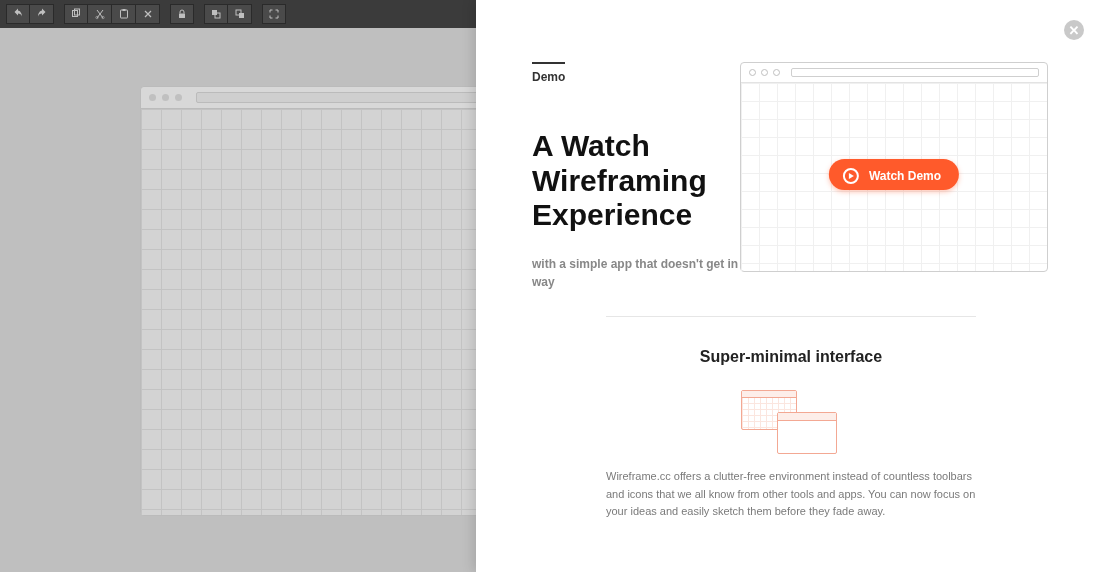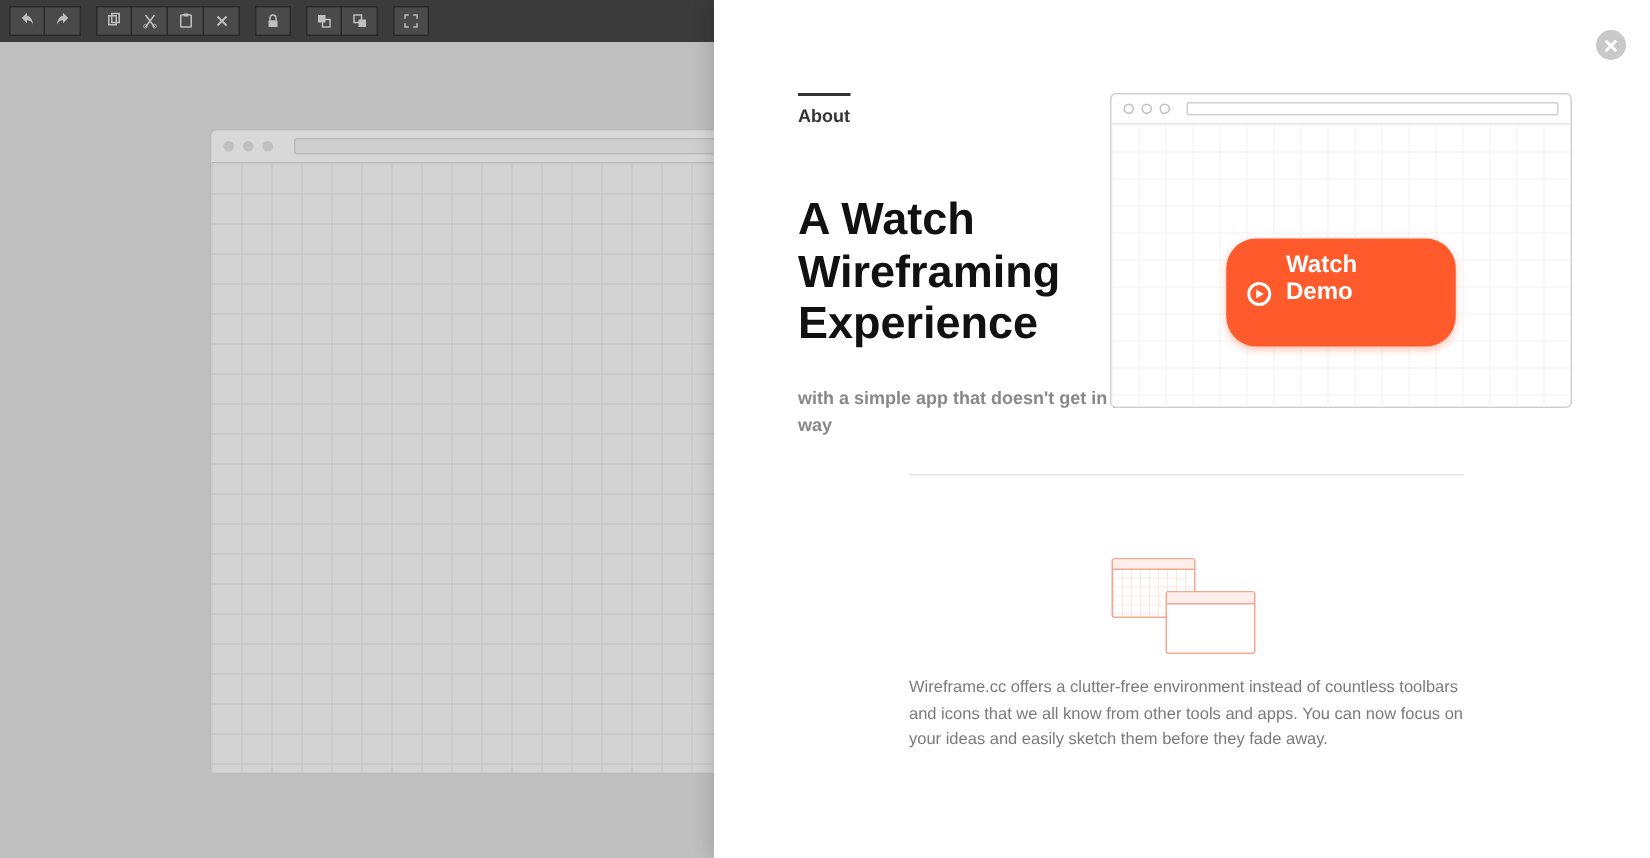--- a/index.html
+++ b/index.html
@@ -84,22 +84,22 @@
   }
   .mb-grid {
     position: absolute; left: 0; top: 20px; right: 0; bottom: 0;
     background-image:
       linear-gradient(#f0f0f0 1px, transparent 1px),
       linear-gradient(90deg, #f0f0f0 1px, transparent 1px);
     background-size: 18px 18px;
   }
   .demo-btn {
     position: absolute; left: 50%; top: 96px; transform: translateX(-50%);
-    background: #ff5a2b; color: #fff; font-size: 16px; font-weight: 700;
-    padding: 9px 18px 27px 14px; border-radius: 20px; display: flex; align-items: flex-end;
+    background: #ff5a2b; color: #fff; font-size: 12px; font-weight: 700;
+    padding: 9px 18px 6px 14px; border-radius: 20px; display: flex; align-items: center;
     gap: 10px; cursor: pointer; box-shadow: 0 2px 5px rgba(255,90,43,.35);
   }
   .play-ring {
     width: 16px; height: 16px; border: 2px solid #fff; border-radius: 50%;
     display: flex; align-items: center; justify-content: center;
   }
   .play-tri {
     width: 0; height: 0; border-left: 5px solid #fff; border-top: 3px solid transparent;
     border-bottom: 3px solid transparent; margin-left: 1px;
   }
@@ -226,21 +226,21 @@
 
 </div>
 
 <div class="panel">
 
   <div class="close-btn">
     <span>✕</span>
   </div>
 
   <div class="hero">
-    <span class="about-label">About</span>
+    <span class="about-label">Demo</span>
     <h1>A Watch Wireframing Experience</h1>
     <div class="sub">with a simple app that doesn't get in your way</div>
   </div>
 
   <div class="mini-browser">
     <div class="mb-top">
       <div class="mb-dot"></div>
       <div class="mb-dot"></div>
       <div class="mb-dot"></div>
       <div class="mb-url"></div>
@@ -250,20 +250,21 @@
       <span class="play-ring">
           <span class="play-tri"></span>
         </span>
       <span>Watch Demo</span>
     </div>
   </div>
 
   <div class="divider"></div>
 
   <div class="feature">
+    <h2>Super-minimal interface</h2>
     <div class="feature-illus">
       <div class="illus-win1"></div>
       <div class="illus-win2"></div>
     </div>
     <p>Wireframe.cc offers a clutter-free environment instead of countless toolbars and icons that we all know from other tools and apps. You can now focus on your ideas and easily sketch them before they fade away.</p>
   </div>
 
 </div>
 
 </body></html>

